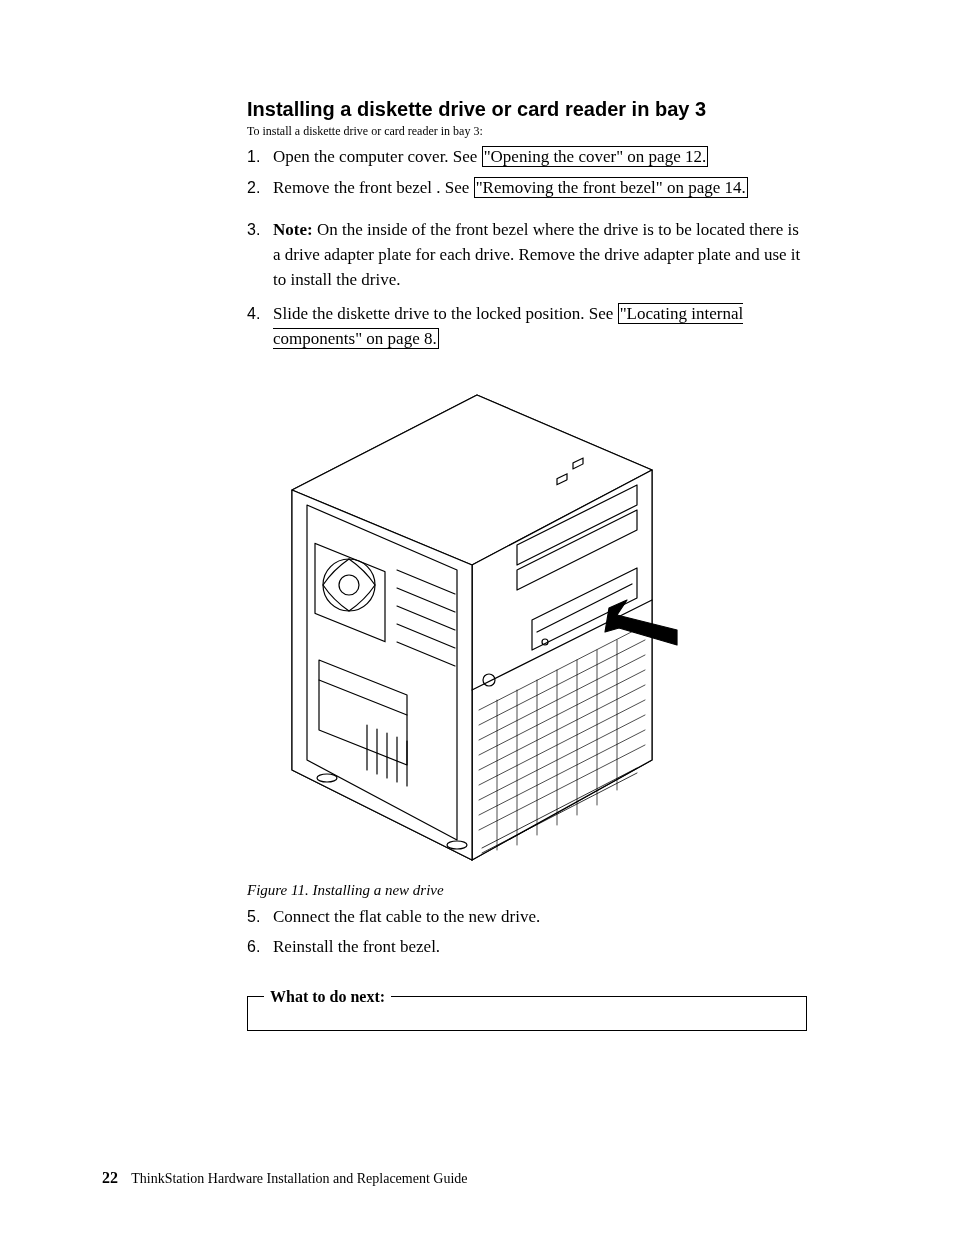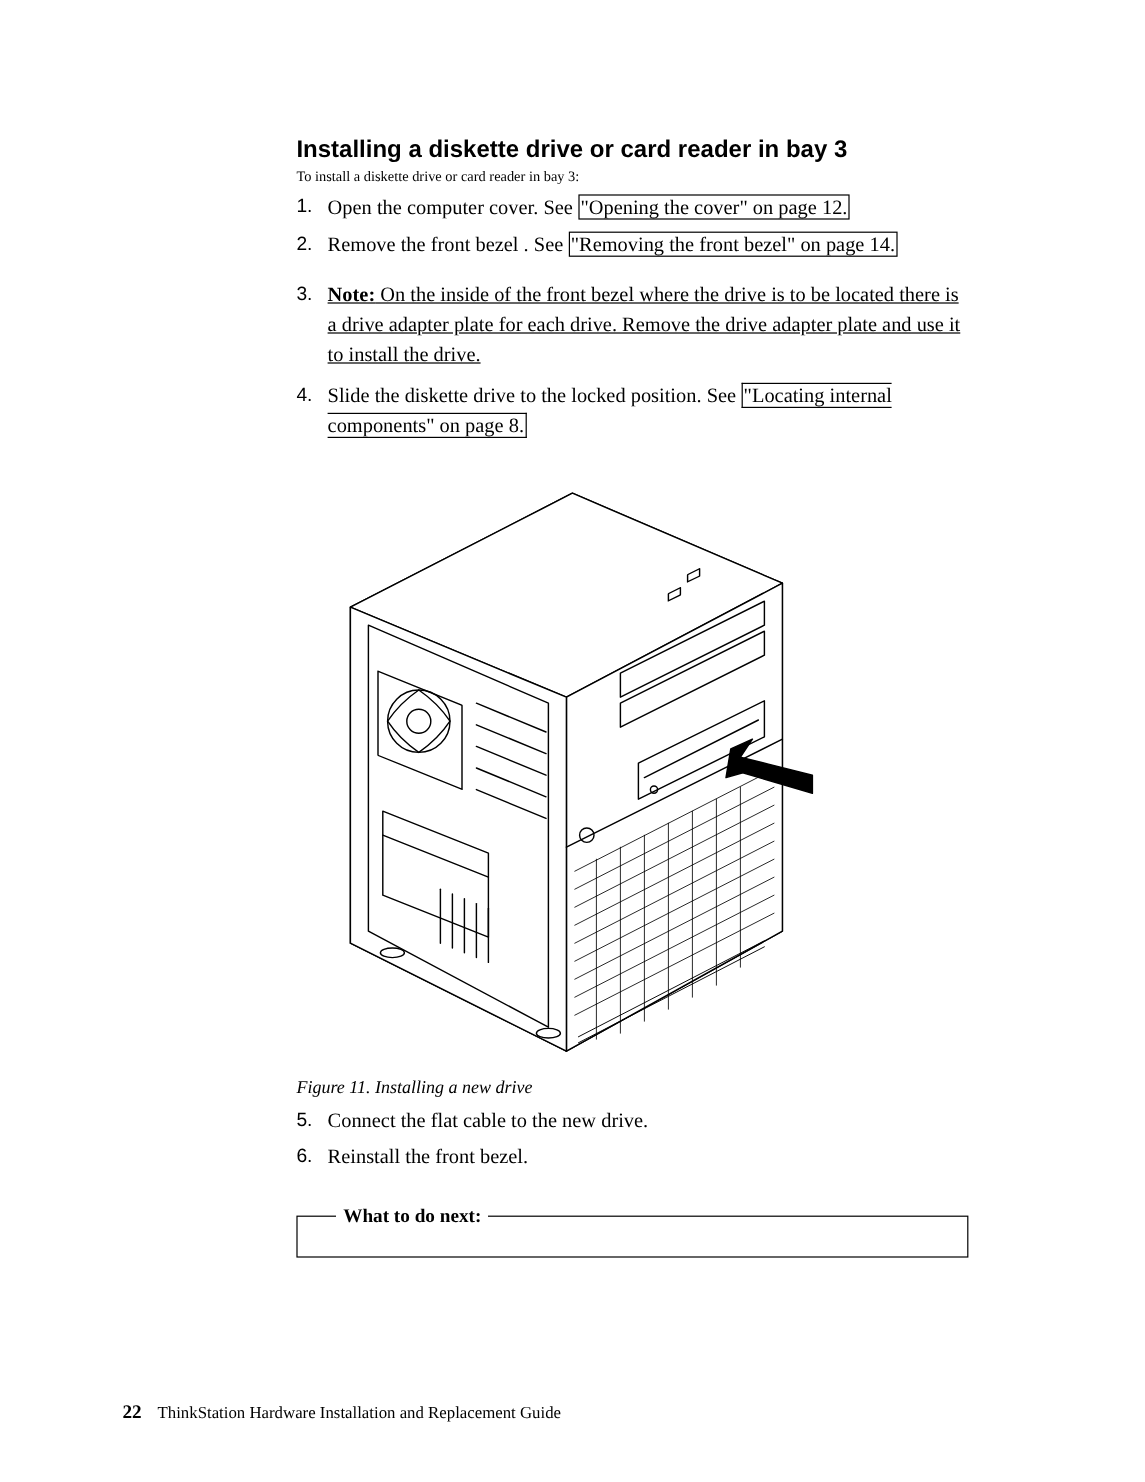--- a/index.html
+++ b/index.html
@@ -1,27 +1,27 @@
 <!DOCTYPE html>
 <html><head>
 <meta charset="utf-8">
 <style>
   html,body{margin:0;padding:0;background:#fff;color:#000;}
   .page{width:954px;height:1235px;position:relative;font-family:"Palatino Linotype","Book Antiqua",Palatino,Georgia,serif;}
   .content{position:absolute;left:247px;top:98px;width:560px;}
-  h2{font-family:Arial,Helvetica,sans-serif;font-weight:bold;font-size:20px;margin:16px 0 2px 0;}
+  h2{font-family:Arial,Helvetica,sans-serif;font-weight:bold;font-size:20px;margin:0 0 2px 0;}
   .intro{font-size:12px;margin:0 0 6px 0;line-height:1.35;}
   ol.steps{list-style:none;margin:0;padding:0;}
   ol.steps>li{font-size:17px;line-height:1.45;margin:0 0 6px 0;padding-left:26px;position:relative;}
   ol.steps>li>.num{position:absolute;left:0;top:0;font-family:Arial,Helvetica,sans-serif;font-size:16px;}
   .link{border:1px solid #000;padding:0 1px;}
-  .note{margin:18px 0 10px 0;text-decoration:underline;}
+  .note{margin:18px 0 10px 0;}
   .figwrap{margin:18px 0 6px 0;}
   .figcap{font-style:italic;font-size:15px;margin-top:8px;}
-  fieldset.nextbox{border:1px solid #000;margin:28px 0 0 0;padding:10px 14px 14px 32px;}
+  fieldset.nextbox{border:1px solid #000;margin:28px 0 0 0;padding:10px 14px 14px 16px;}
   fieldset.nextbox legend{font-weight:bold;font-size:16px;padding:0 6px;}
   ul.bul{list-style:none;margin:4px 0 0 0;padding:0;}
   ul.bul>li{font-size:17px;line-height:1.45;padding-left:18px;position:relative;margin:0 0 4px 0;}
   ul.bul>li::before{content:"•";position:absolute;left:2px;top:0;}
   .footer{position:absolute;left:102px;bottom:48px;font-size:14px;text-align:right;}
   .footer .pg{font-weight:bold;font-size:16px;margin-right:10px;}
   .illus{width:430px;height:500px;margin-left:10px;}
 </style>
 </head>
 <body>

